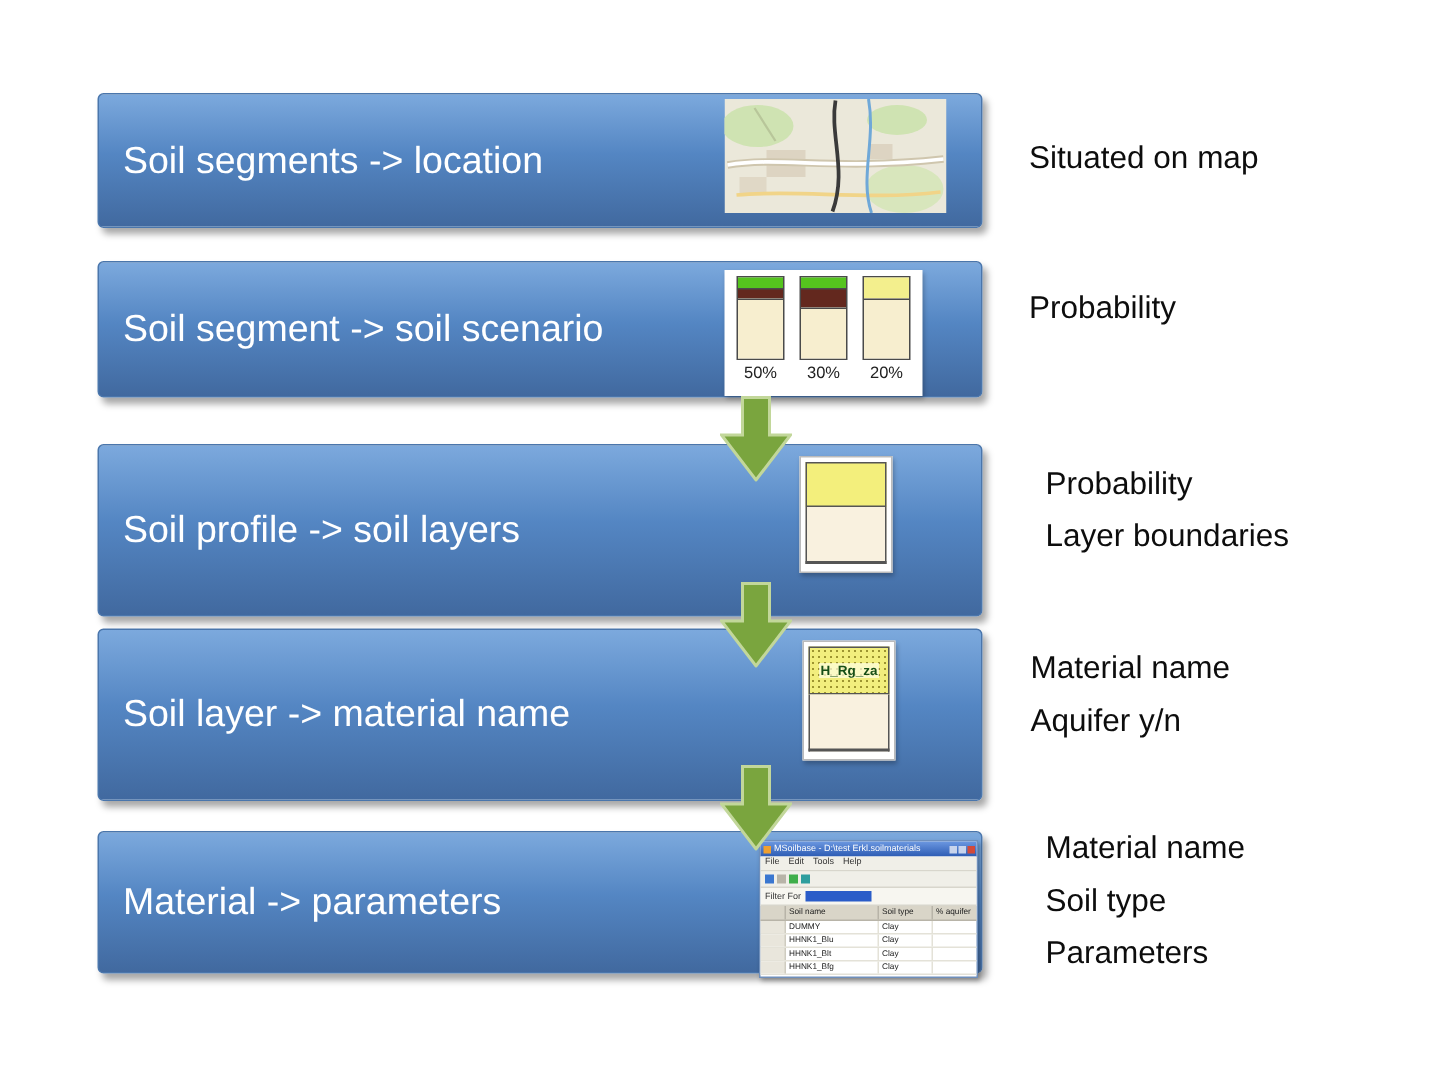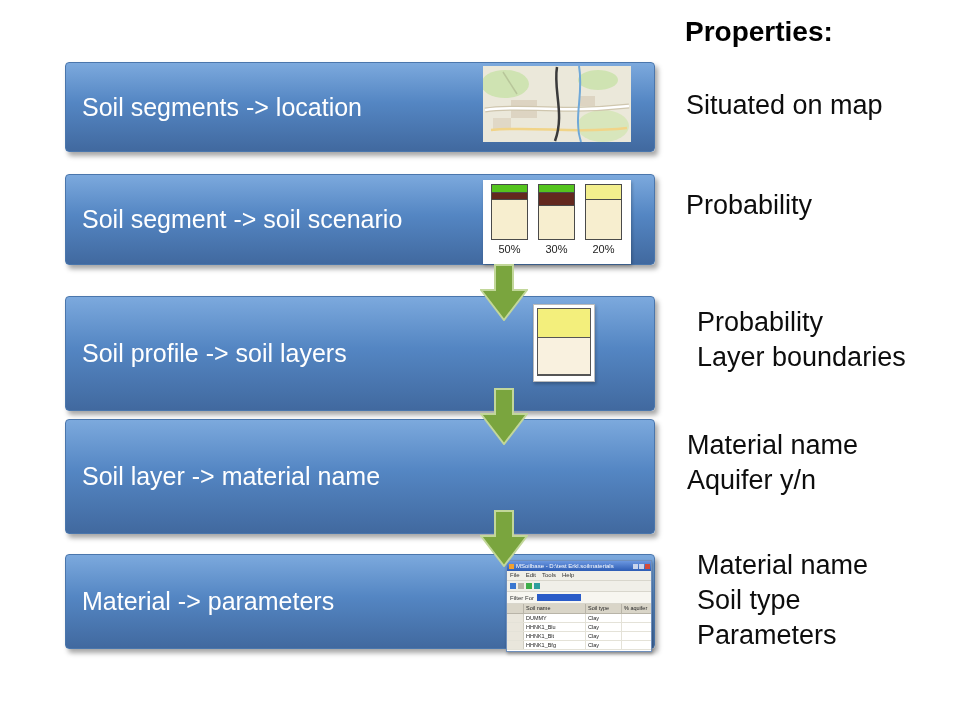--- a/index.html
+++ b/index.html
@@ -24,36 +24,36 @@
   .box5 { top:554px; height:95px; }
 
   
   .down-arrow { position:absolute; left:480px; width:48px; height:57px; z-index:6; }
   .arrow1 { top:264px; }
   .arrow2 { top:388px; }
   .arrow3 { top:510px; }
 
   
   .props-title { position:absolute; left:685px; top:16px; font-size:28px; font-weight:bold; color:#000; }
-  .note { position:absolute; font-size:27px; color:#0d0d0d; line-height:35px; }
+  .note { position:absolute; font-size:21px; color:#0d0d0d; line-height:35px; }
   .note1 { left:686px; top:88px; }
   .note2 { left:686px; top:188px; }
   .note3 { left:697px; top:305px; }
   .note4 { left:687px; top:428px; }
   .note5 { left:697px; top:548px; }
 
   
   .thumb { position:absolute; z-index:5; }
 
   
   .map-thumb { left:483px; top:66px; width:148px; height:76px; }
 
   
   .chart-thumb {
-    left:483px; top:180px; width:148px; height:84px;
+    left:483px; top:180px; width:132px; height:84px;
     background:#ffffff; box-shadow:1px 2px 3px rgba(0,0,0,0.25);
     box-sizing:border-box; padding:4px 8px 2px 8px;
   }
   .chart-bars { display:flex; gap:10px; height:56px; }
   .bar { width:37px; border:1px solid #4a4a4a; box-sizing:border-box; display:flex; flex-direction:column; }
   .seg { width:100%; box-sizing:border-box; }
   .seg + .seg { border-top:1px solid #4a4a4a; }
   .seg-green  { background:#55c41e; }
   .seg-maroon { background:#63281e; }
   .seg-cream  { background:#f7eecf; flex:1; }
@@ -152,21 +152,20 @@
   <svg class="down-arrow arrow1" viewBox="0 0 48 57">
     <path d="M15,1 h18 v25 h14 L24,56 1,26 h14 Z" fill="#7aa53e" stroke="#c2d79a" stroke-width="2"></path>
   </svg>
   <svg class="down-arrow arrow2" viewBox="0 0 48 57">
     <path d="M15,1 h18 v25 h14 L24,56 1,26 h14 Z" fill="#7aa53e" stroke="#c2d79a" stroke-width="2"></path>
   </svg>
   <svg class="down-arrow arrow3" viewBox="0 0 48 57">
     <path d="M15,1 h18 v25 h14 L24,56 1,26 h14 Z" fill="#7aa53e" stroke="#c2d79a" stroke-width="2"></path>
   </svg>
 
-  <div class="props-title">Properties:</div>
 
   <div class="note note1">
     <div>Situated on map</div>
   </div>
   <div class="note note2">
     <div>Probability</div>
   </div>
   <div class="note note3">
     <div>Probability</div>
     <div>Layer boundaries</div>
@@ -221,20 +220,26 @@
       <span>30%</span>
       <span>20%</span>
     </div>
   </div>
 
   <div class="thumb profile-thumb">
     <div class="profile-cell-top"></div>
     <div class="profile-cell-bottom"></div>
   </div>
 
+  <div class="thumb layer-thumb">
+    <div class="layer-cell-top">
+      <span class="mat-label">H_Rg_za</span>
+    </div>
+    <div class="layer-cell-bottom"></div>
+  </div>
 
   <div class="thumb app-thumb">
     <div class="app-titlebar">
       <span class="app-icon"></span>
       <span>MSoilbase - D:\test Erkl.soilmaterials</span>
       <span class="win-btns">
         <i></i>
           <i></i>
           <i class="close"></i>
       </span>

